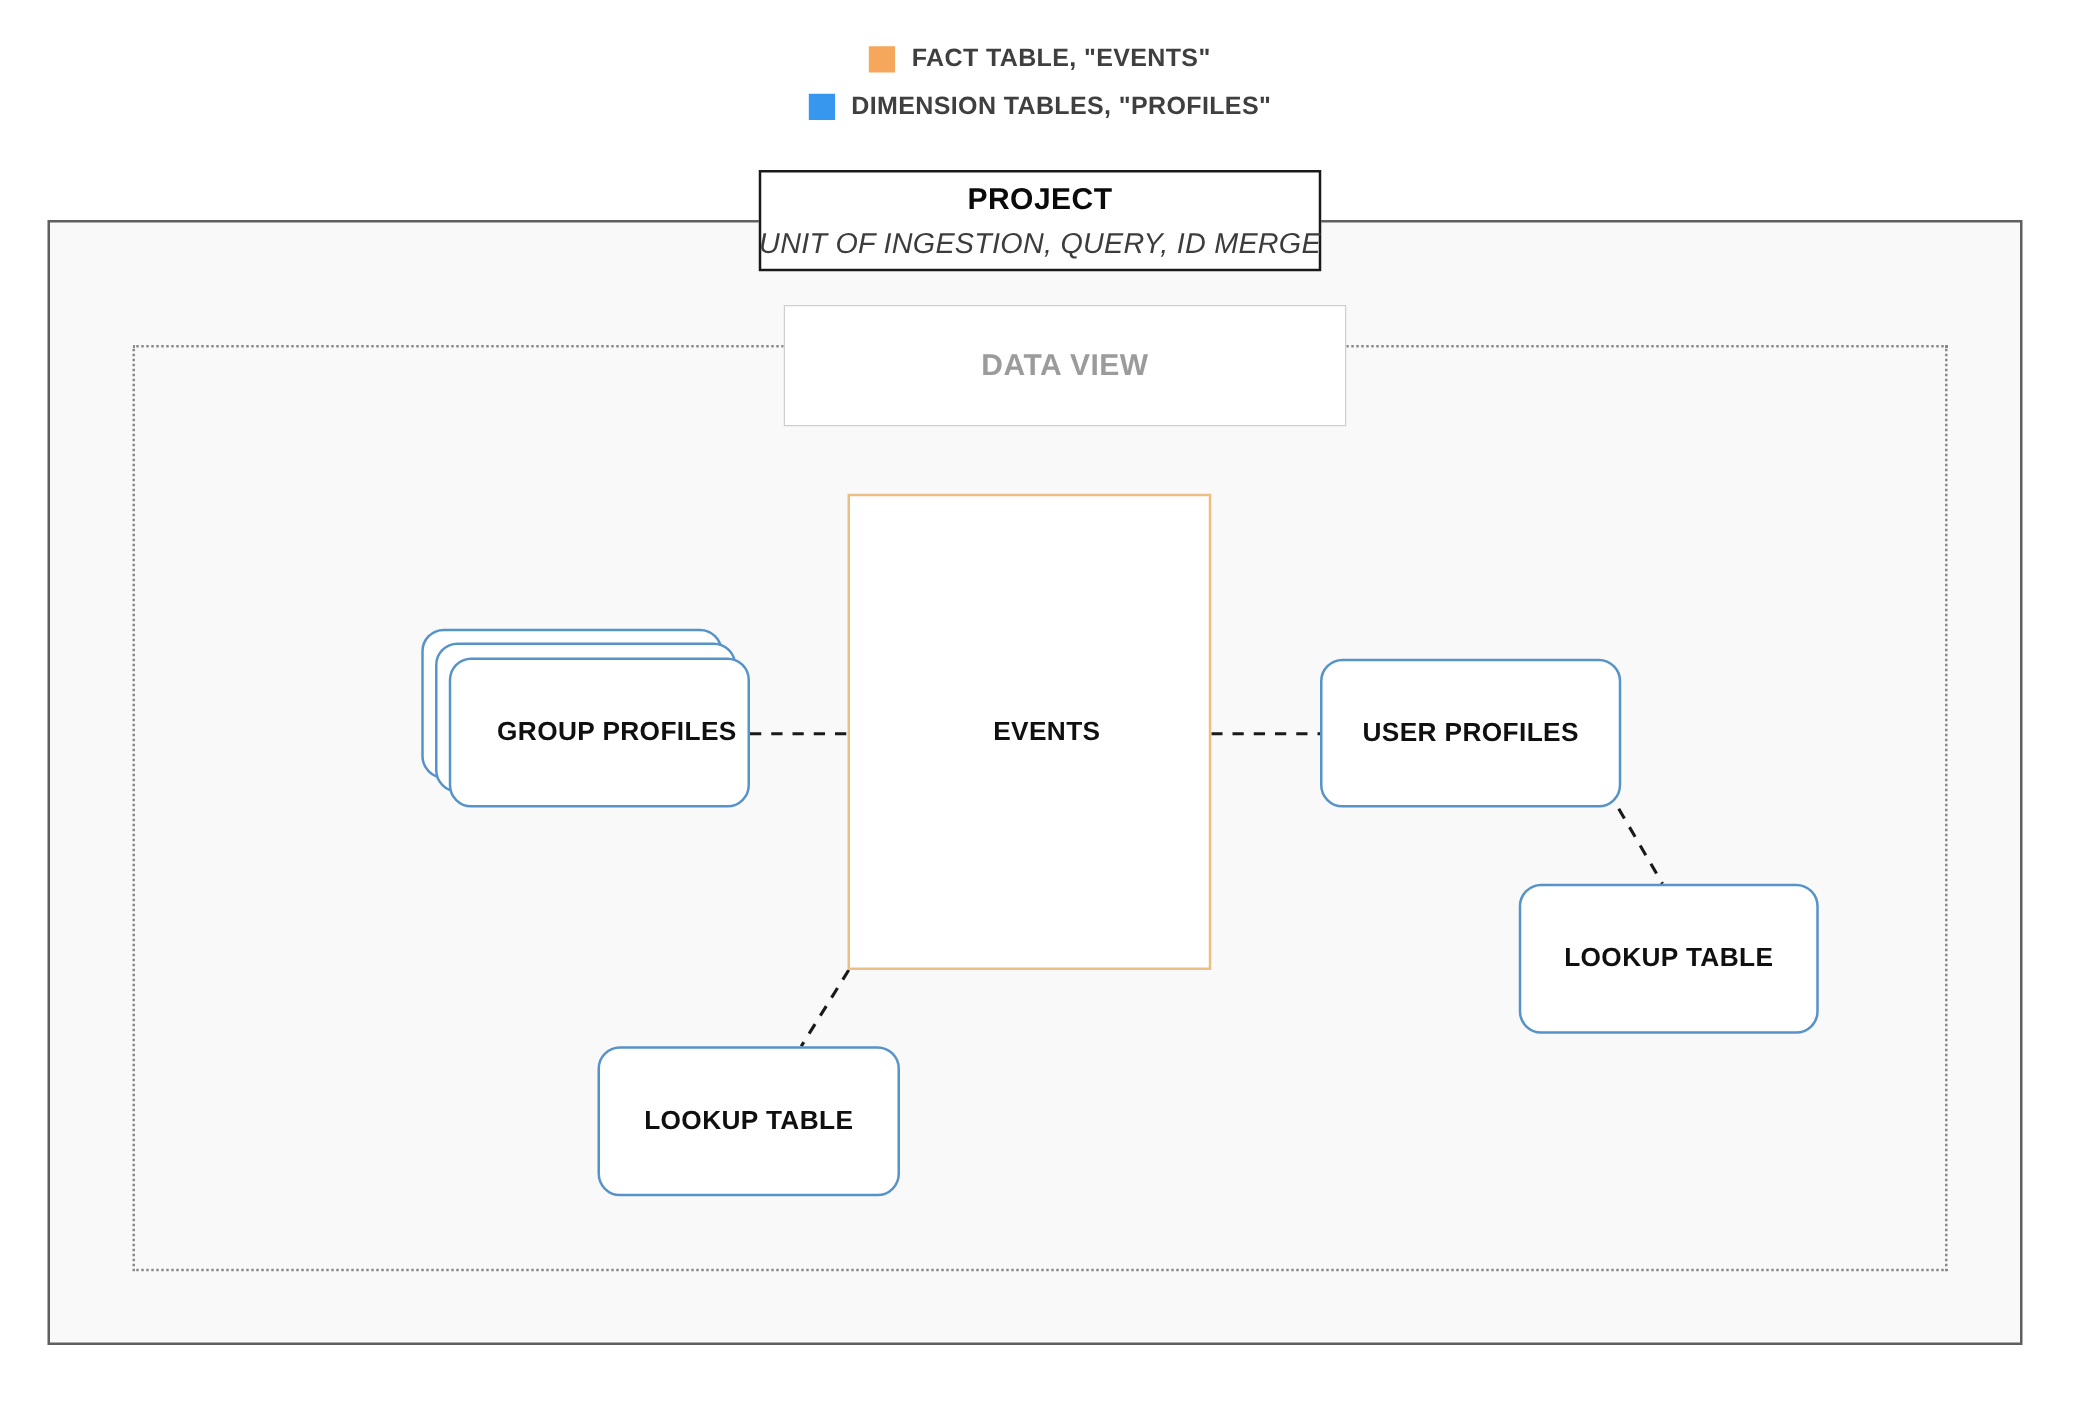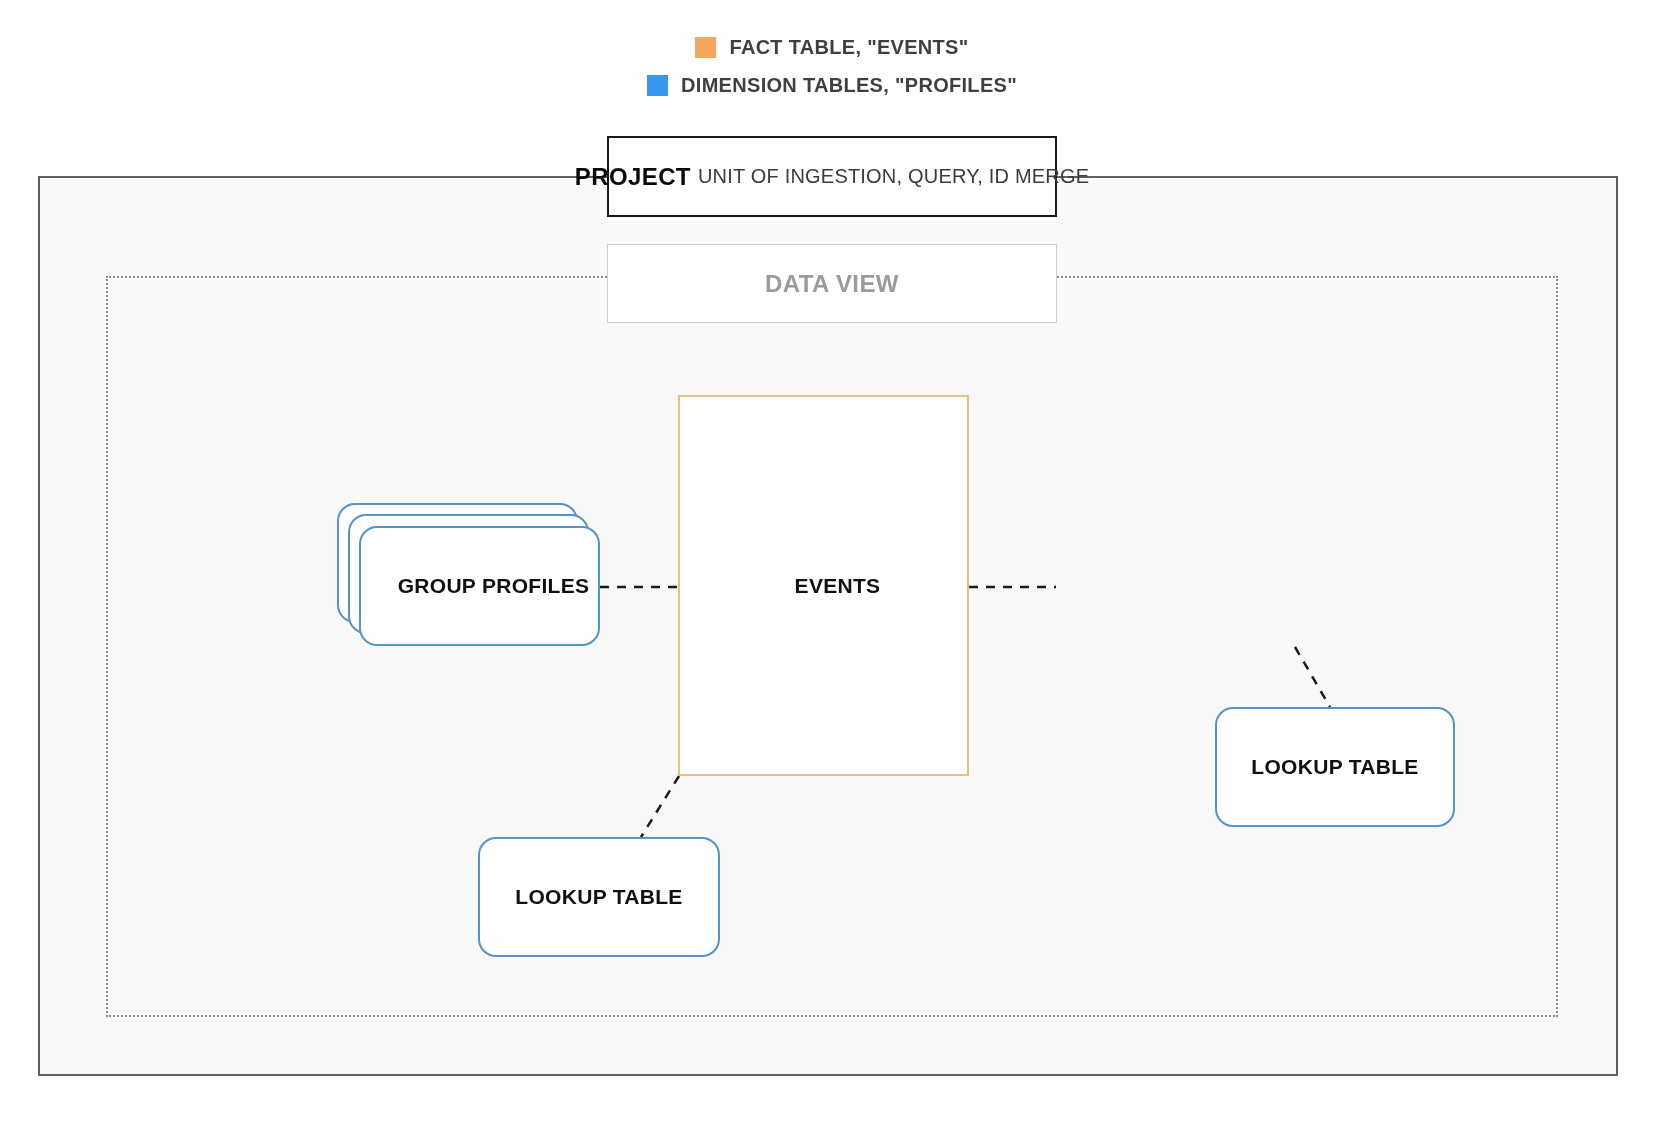--- a/index.html
+++ b/index.html
@@ -69,51 +69,53 @@
     z-index: 2;
   }
 
   
   .title-box {
     position: absolute;
     left: 50%;
     transform: translateX(-50%);
     width: 450px;
     display: flex;
-    flex-direction: row;
+    flex-direction: column;
     align-items: center;
     justify-content: center;
     gap: 7px;
     box-sizing: border-box;
     background: #ffffff;
     z-index: 5;
     text-align: center;
   }
   .project-box {
     top: 136px;
     height: 81px;
     border: 2px solid #1a1a1a;
   }
   .dataview-box {
     top: 244px;
-    height: 79px;
+    height: 97px;
     border: 1px solid #cfcfcf;
+    margin-left: 20px;
   }
   .title-main {
     font-size: 24px;
     font-weight: bold;
     color: #0a0a0a;
     letter-spacing: 0.4px;
   }
   .title-sub {
-    font-size: 20px;
+    font-size: 23px;
     font-weight: normal;
     color: #3c3c3c;
     letter-spacing: 0.2px;
     white-space: nowrap;
+    font-style: italic;
   }
   .dataview-box .title-main { color: #9b9b9b; }
   .dataview-box .title-sub  { color: #acacac; }
 
   
   .connectors {
     position: absolute;
     left: 0;
     top: 0;
     width: 1664px;
@@ -207,20 +209,23 @@
   <div class="card stack-back"></div>
   <div class="card stack-mid"></div>
   <div class="card stack-front">
     <span class="card-label">GROUP PROFILES</span>
   </div>
 
   <div class="events-box">
     <span class="card-label">EVENTS</span>
   </div>
 
+  <div class="card user-profiles">
+    <span class="card-label">USER PROFILES</span>
+  </div>
 
   <div class="card lookup-bottom">
     <span class="card-label">LOOKUP TABLE</span>
   </div>
 
   <div class="card lookup-right">
     <span class="card-label">LOOKUP TABLE</span>
   </div>
 
 </div>

